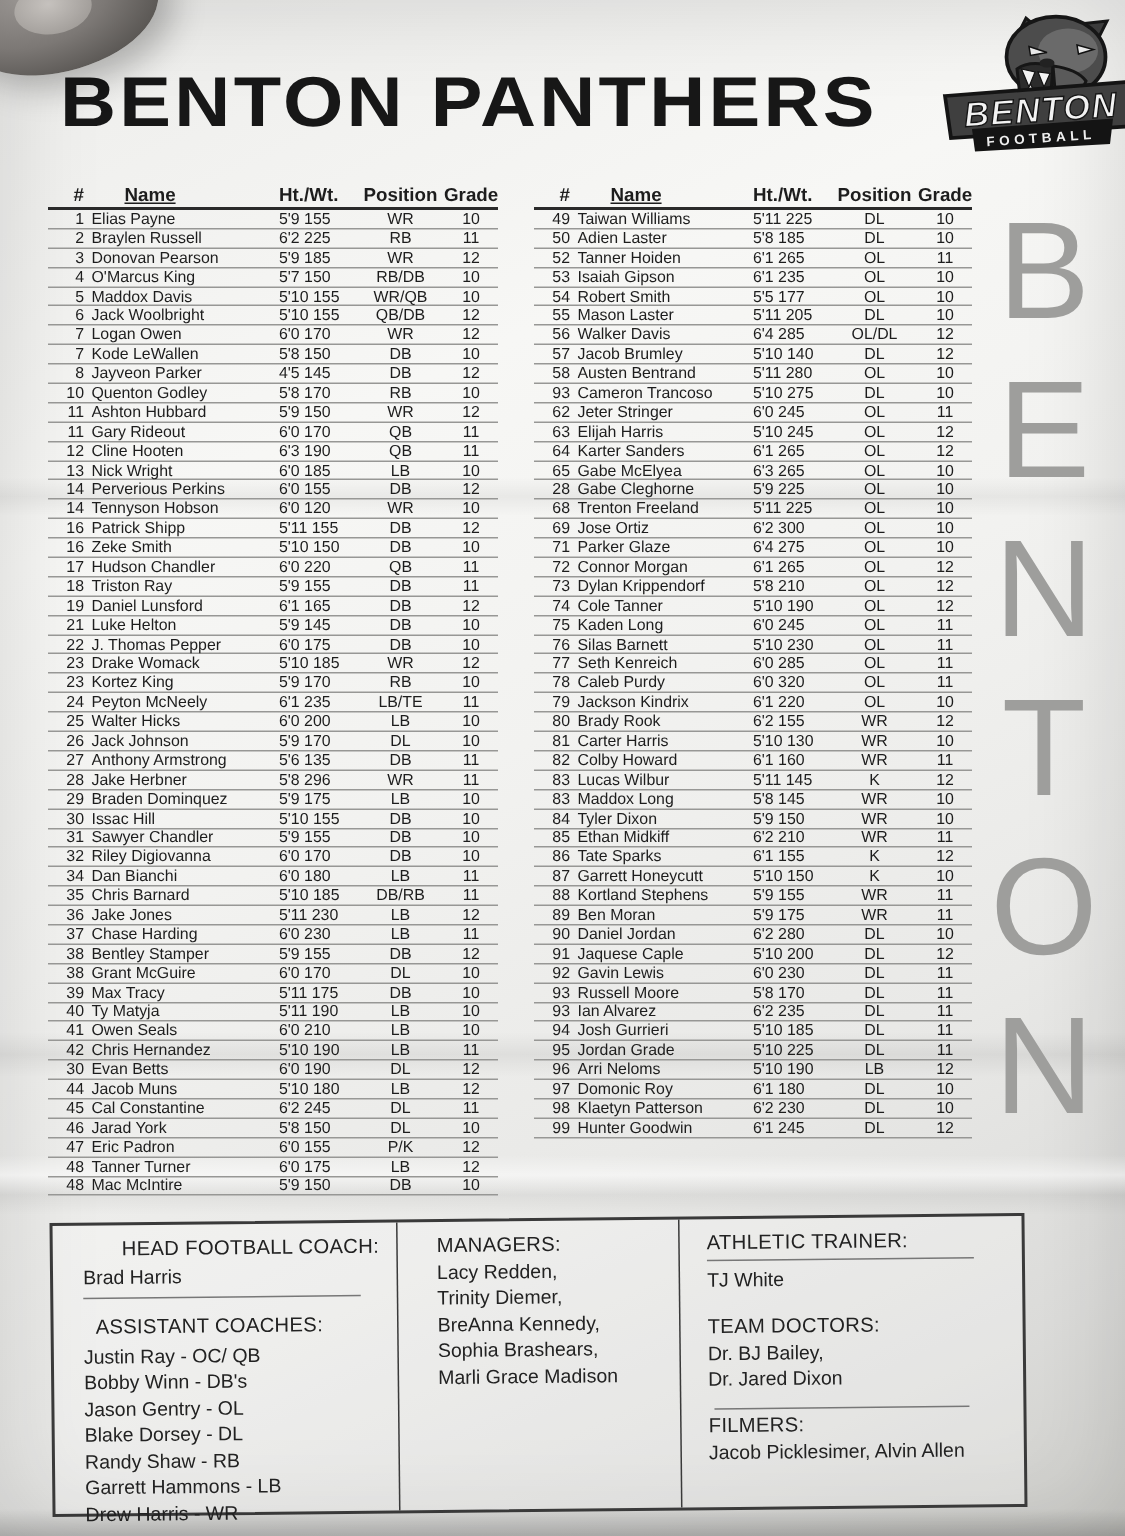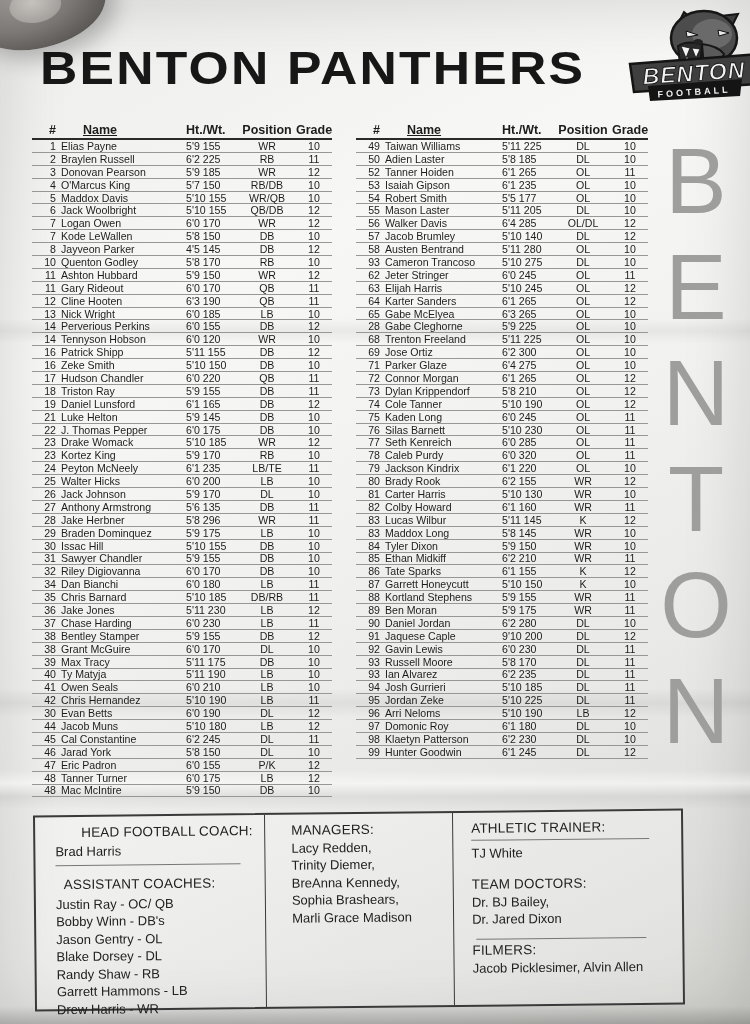--- a/index.html
+++ b/index.html
@@ -753,21 +753,21 @@
         <div class="trow">
           <span class="cell c-num">90</span>
           <span class="cell c-name">Daniel Jordan</span>
           <span class="cell c-hw">6'2 280</span>
           <span class="cell c-pos">DL</span>
           <span class="cell c-grade">10</span>
         </div>
         <div class="trow">
           <span class="cell c-num">91</span>
           <span class="cell c-name">Jaquese Caple</span>
-          <span class="cell c-hw">9'10 200</span>
+          <span class="cell c-hw">5'10 200</span>
           <span class="cell c-pos">DL</span>
           <span class="cell c-grade">12</span>
         </div>
         <div class="trow">
           <span class="cell c-num">92</span>
           <span class="cell c-name">Gavin Lewis</span>
           <span class="cell c-hw">6'0 230</span>
           <span class="cell c-pos">DL</span>
           <span class="cell c-grade">11</span>
         </div>
@@ -787,21 +787,21 @@
         </div>
         <div class="trow">
           <span class="cell c-num">94</span>
           <span class="cell c-name">Josh Gurrieri</span>
           <span class="cell c-hw">5'10 185</span>
           <span class="cell c-pos">DL</span>
           <span class="cell c-grade">11</span>
         </div>
         <div class="trow">
           <span class="cell c-num">95</span>
-          <span class="cell c-name">Jordan Zeke</span>
+          <span class="cell c-name">Jordan Grade</span>
           <span class="cell c-hw">5'10 225</span>
           <span class="cell c-pos">DL</span>
           <span class="cell c-grade">11</span>
         </div>
         <div class="trow">
           <span class="cell c-num">96</span>
           <span class="cell c-name">Arri Neloms</span>
           <span class="cell c-hw">5'10 190</span>
           <span class="cell c-pos">LB</span>
           <span class="cell c-grade">12</span>

